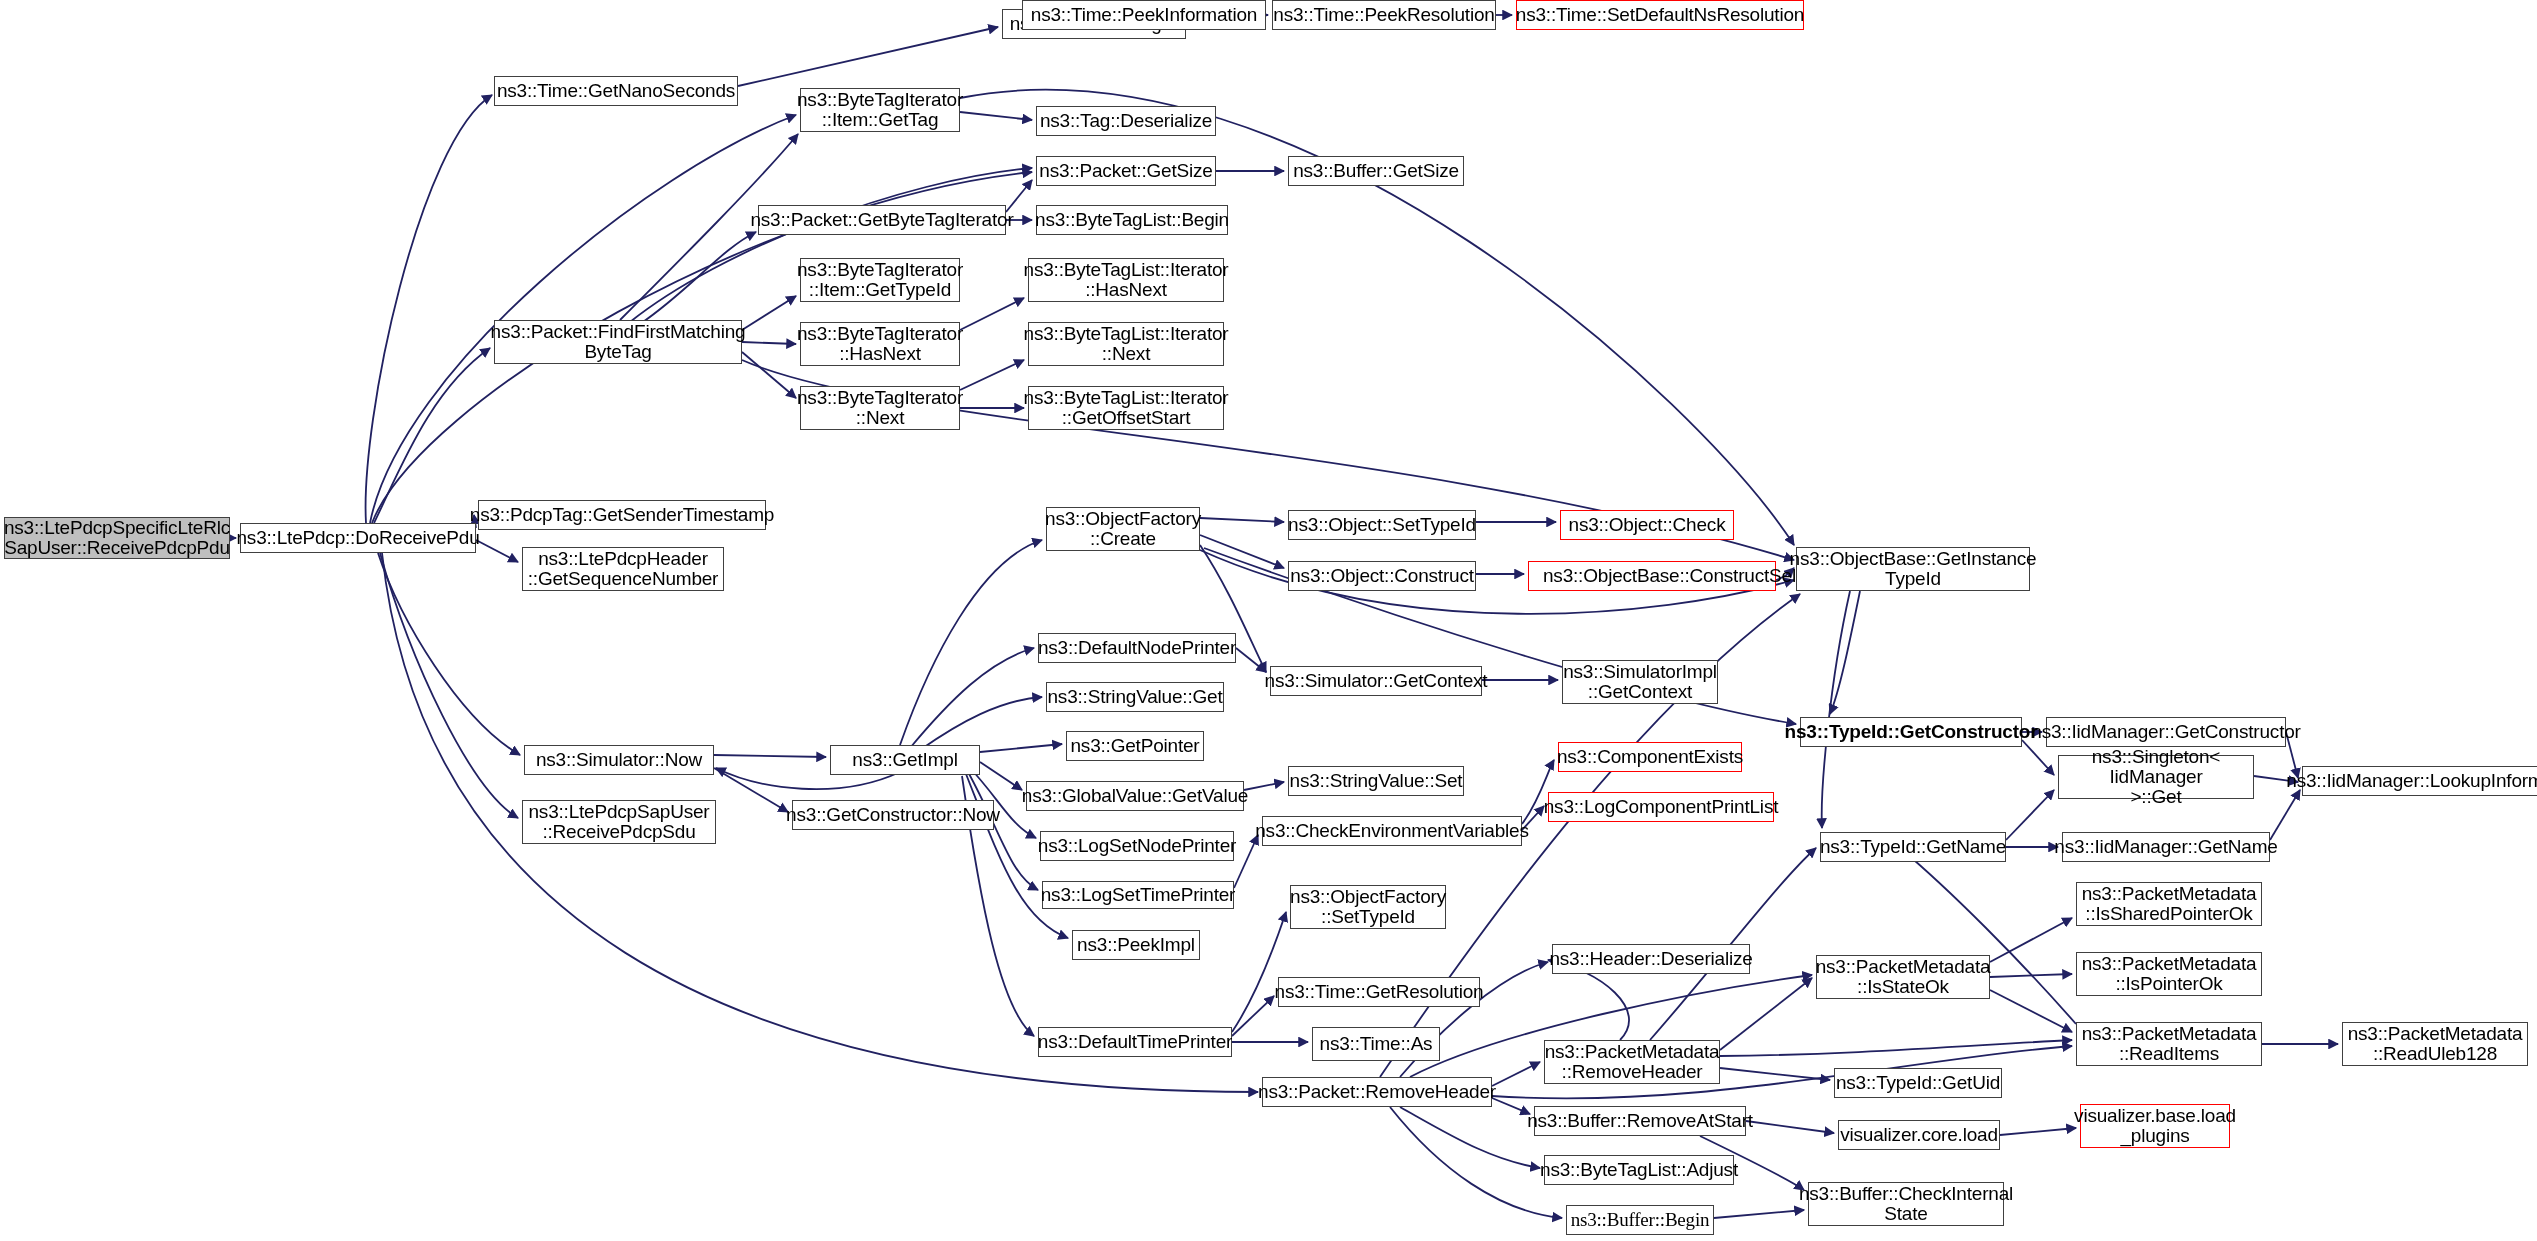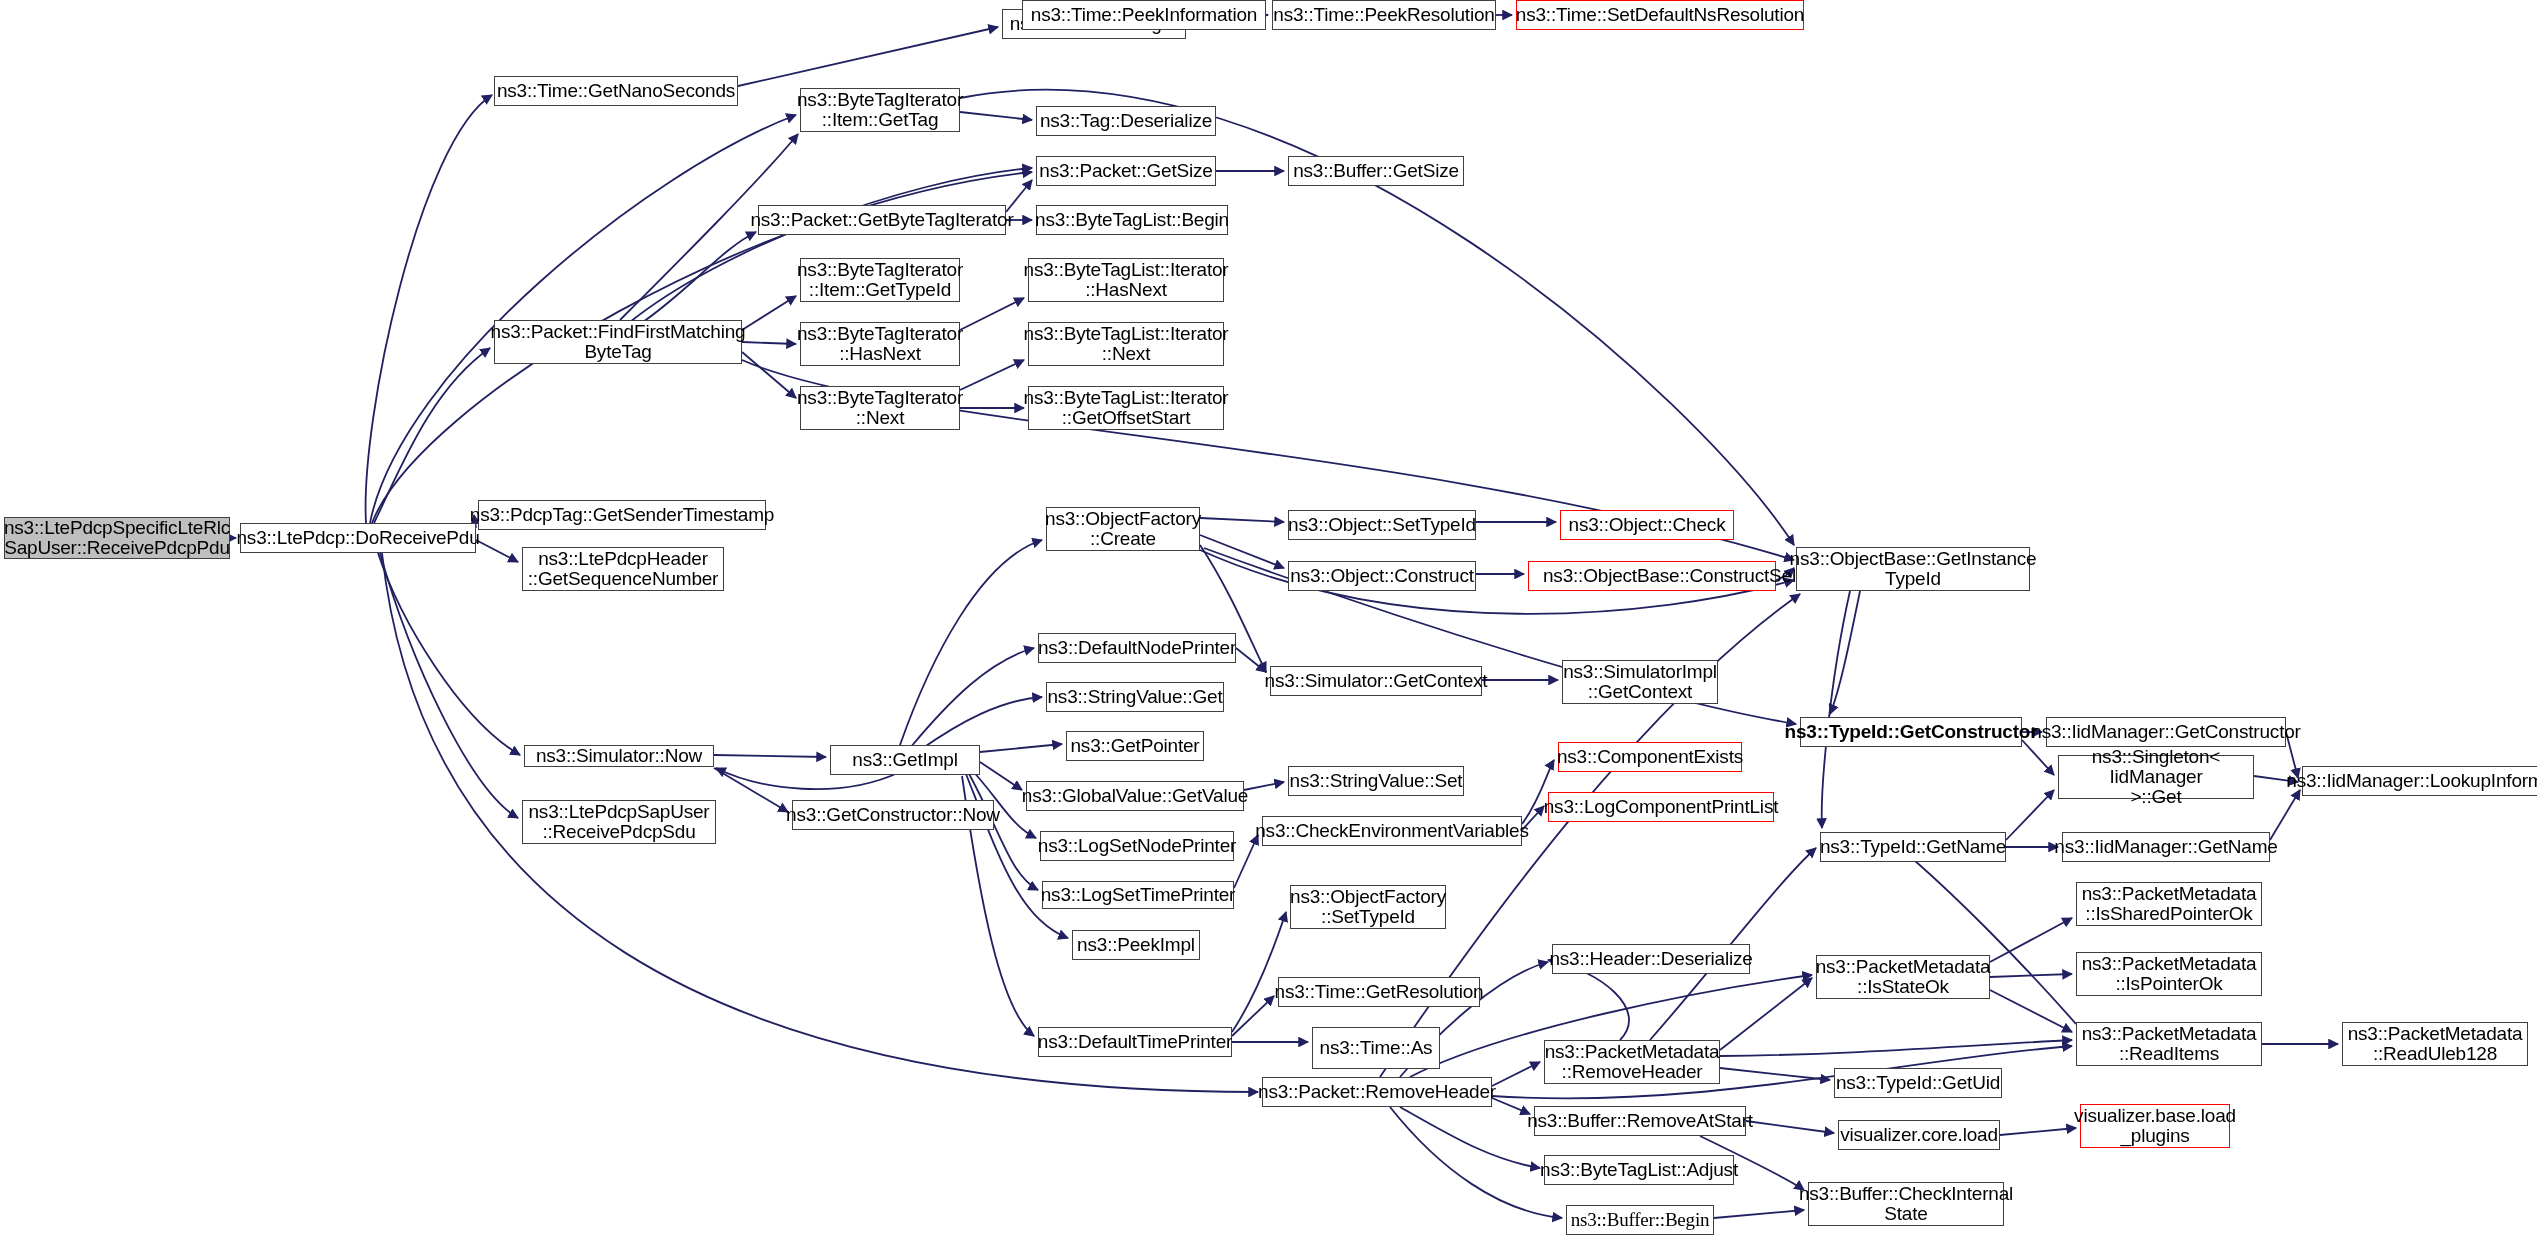--- a/index.html
+++ b/index.html
@@ -177,21 +177,21 @@
 ::HasNext</div>
       <div class="node" style="left: 1028px; top: 322px; width: 196px; height: 44px;">ns3::ByteTagList::Iterator
 ::Next</div>
       <div class="node" style="left: 800px; top: 386px; width: 160px; height: 44px;">ns3::ByteTagIterator
 ::Next</div>
       <div class="node" style="left: 1028px; top: 386px; width: 196px; height: 44px;">ns3::ByteTagList::Iterator
 ::GetOffsetStart</div>
       <div class="node" style="left: 478px; top: 500px; width: 288px; height: 30px;">ns3::PdcpTag::GetSenderTimestamp</div>
       <div class="node" style="left: 522px; top: 547px; width: 202px; height: 44px;">ns3::LtePdcpHeader
 ::GetSequenceNumber</div>
-      <div class="node" style="left: 524px; top: 745px; width: 190px; height: 22px;">ns3::Simulator::Now</div>
+      <div class="node" style="left: 524px; top: 745px; width: 190px; height: 30px;">ns3::Simulator::Now</div>
       <div class="node" style="left: 522px; top: 800px; width: 194px; height: 44px;">ns3::LtePdcpSapUser
 ::ReceivePdcpSdu</div>
       <div class="node" style="left: 830px; top: 745px; width: 150px; height: 30px;">ns3::GetImpl</div>
       <div class="node" style="left: 792px; top: 800px; width: 202px; height: 30px;">ns3::GetConstructor::Now</div>
       <div class="node" style="left: 1046px; top: 507px; width: 154px; height: 44px;">ns3::ObjectFactory
 ::Create</div>
       <div class="node" style="left: 1288px; top: 510px; width: 188px; height: 30px;">ns3::Object::SetTypeId</div>
       <div class="node red" style="left: 1560px; top: 510px; width: 174px; height: 30px;">ns3::Object::Check</div>
       <div class="node" style="left: 1288px; top: 561px; width: 188px; height: 30px;">ns3::Object::Construct</div>
       <div class="node red" style="left: 1528px; top: 561px; width: 248px; height: 30px; padding-left: 44px;">ns3::ObjectBase::ConstructSelf</div>
@@ -208,21 +208,21 @@
       <div class="node red" style="left: 1558px; top: 742px; width: 184px; height: 30px;">ns3::ComponentExists</div>
       <div class="node red" style="left: 1548px; top: 792px; width: 226px; height: 30px;">ns3::LogComponentPrintList</div>
       <div class="node" style="left: 1262px; top: 816px; width: 260px; height: 30px;">ns3::CheckEnvironmentVariables</div>
       <div class="node" style="left: 1040px; top: 831px; width: 194px; height: 30px;">ns3::LogSetNodePrinter</div>
       <div class="node" style="left: 1042px; top: 881px; width: 192px; height: 28px;">ns3::LogSetTimePrinter</div>
       <div class="node" style="left: 1290px; top: 885px; width: 156px; height: 44px;">ns3::ObjectFactory
 ::SetTypeId</div>
       <div class="node" style="left: 1072px; top: 930px; width: 128px; height: 30px;">ns3::PeekImpl</div>
       <div class="node" style="left: 1278px; top: 977px; width: 202px; height: 30px;">ns3::Time::GetResolution</div>
       <div class="node" style="left: 1038px; top: 1027px; width: 194px; height: 30px;">ns3::DefaultTimePrinter</div>
-      <div class="node" style="left: 1312px; top: 1027px; width: 128px; height: 42px;">ns3::Time::As</div>
+      <div class="node" style="left: 1312px; top: 1027px; width: 128px; height: 34px;">ns3::Time::As</div>
       <div class="node" style="left: 1262px; top: 1077px; width: 230px; height: 30px;">ns3::Packet::RemoveHeader</div>
       <div class="node" style="left: 1552px; top: 944px; width: 198px; height: 30px;">ns3::Header::Deserialize</div>
       <div class="node" style="left: 1544px; top: 1040px; width: 176px; height: 44px;">ns3::PacketMetadata
 ::RemoveHeader</div>
       <div class="node" style="left: 1816px; top: 955px; width: 174px; height: 44px;">ns3::PacketMetadata
 ::IsStateOk</div>
       <div class="node" style="left: 2076px; top: 882px; width: 186px; height: 44px;">ns3::PacketMetadata
 ::IsSharedPointerOk</div>
       <div class="node" style="left: 2076px; top: 952px; width: 186px; height: 44px;">ns3::PacketMetadata
 ::IsPointerOk</div>

